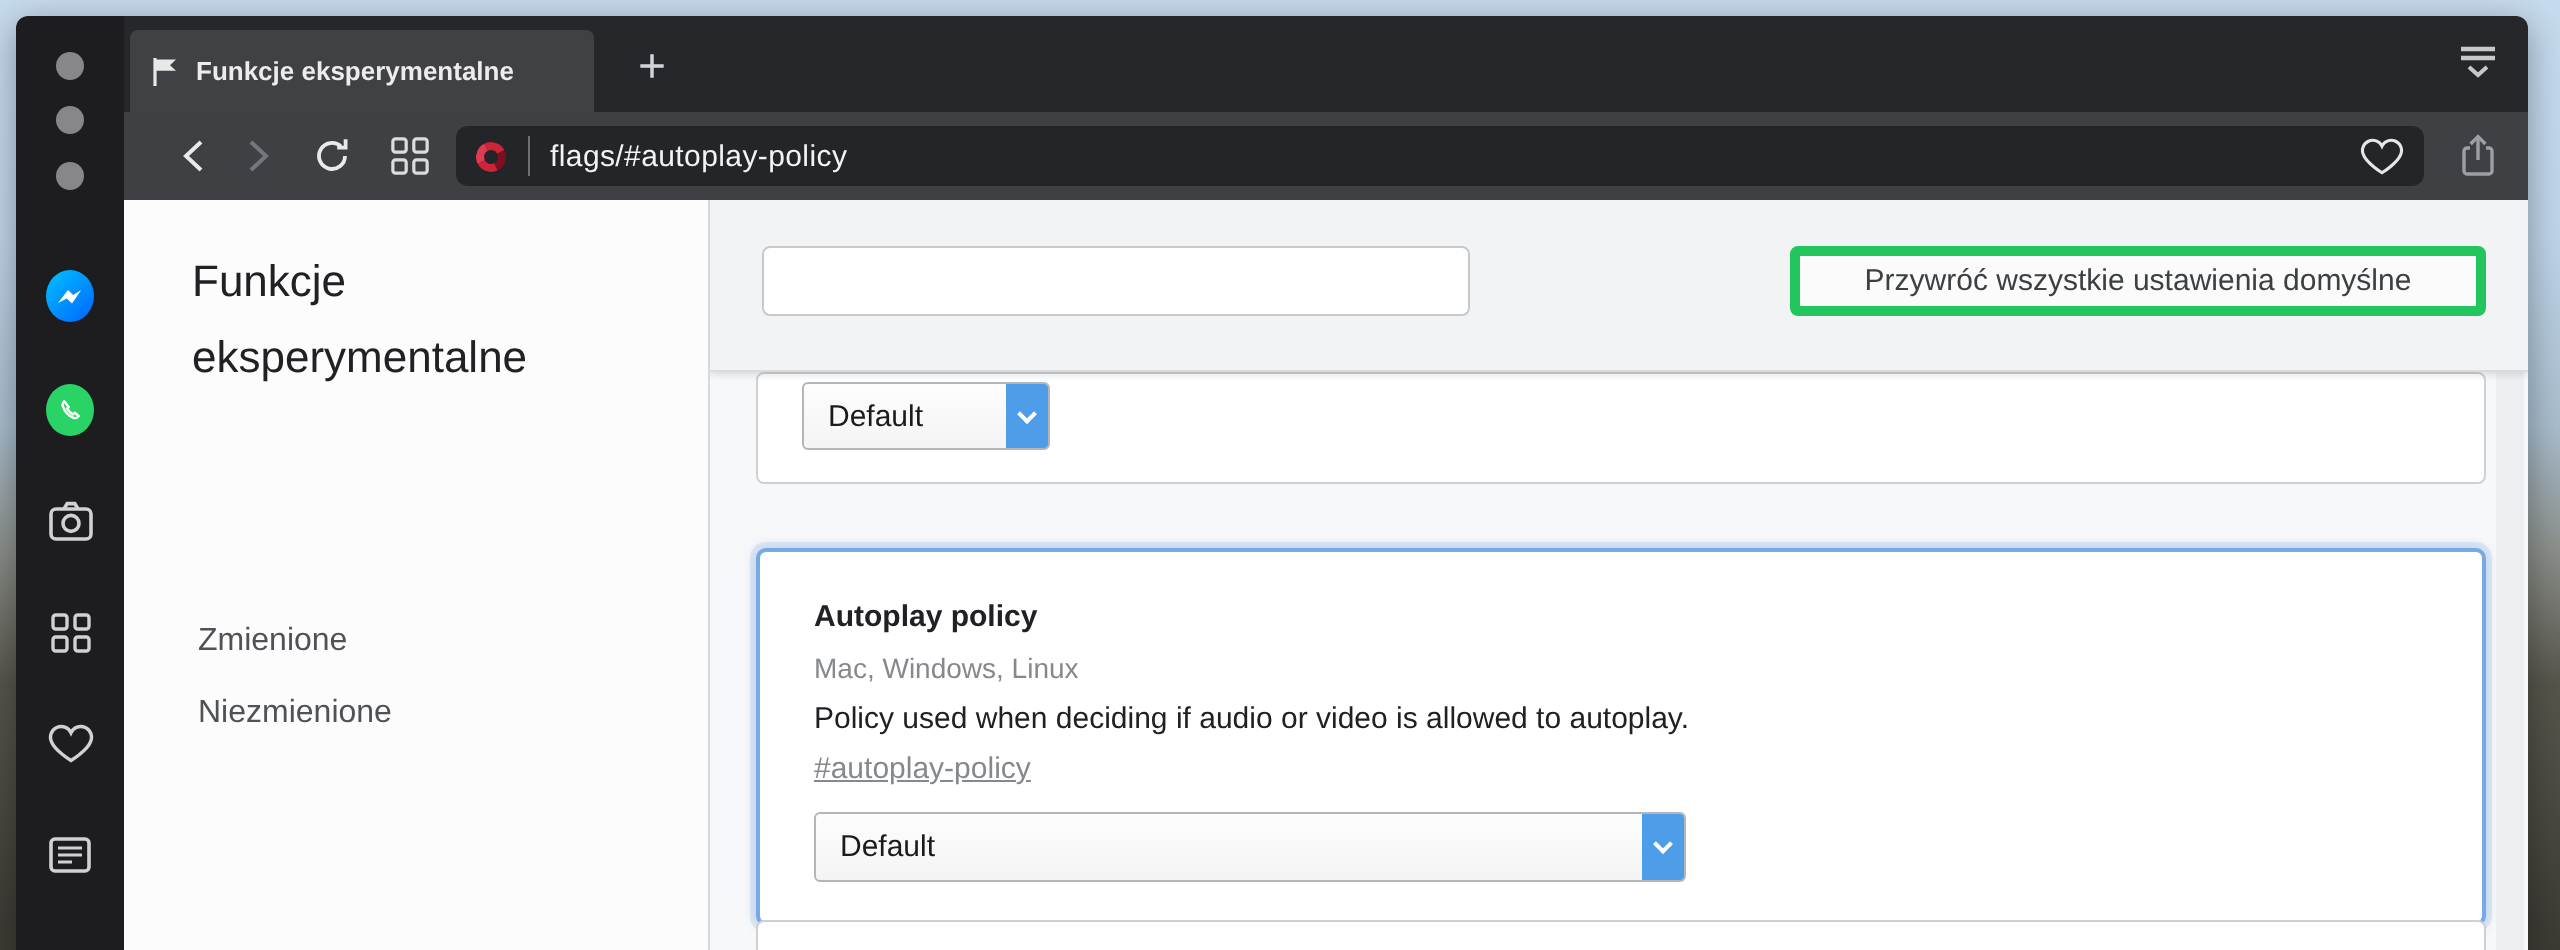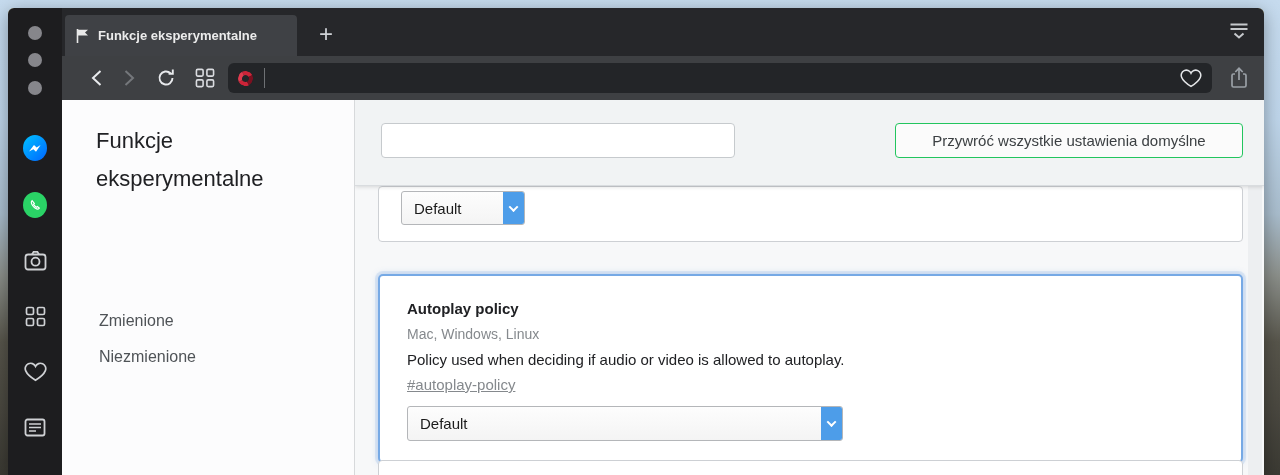--- a/index.html
+++ b/index.html
@@ -50,21 +50,21 @@
   .nav-item { position:absolute; left:0; width:100%; height:34px; display:flex; align-items:center;
               padding-left:37px; font-size:16px; color:#4f5357; cursor:pointer; }
   .nav-sel { background:#d9eaf7; color:#1d1d1f; font-weight:bold; }
 
   .main { position:absolute; left:293px; top:0; right:0; bottom:0; overflow:hidden; }
   .flagshead { position:absolute; left:0; top:0; right:0; height:86px; background:#f1f3f4;
                border-bottom:1px solid #d9dcdf; box-shadow:0 1px 4px rgba(0,0,0,.14); z-index:3; }
   .search { position:absolute; left:26px; top:23px; width:354px; height:35px; border:1px solid #c6cacd;
             border-radius:4px; background:#fff; font-size:15px; padding:0 10px; outline:none; color:#202124; }
   .resetbtn { position:absolute; right:21px; top:23px; width:348px; height:35px; background:#fbfbfb;
-              border:1px solid #22c55e; border-radius:4px; font-size:15px; color:#3c4043; cursor:pointer;
+              border:5px solid #22c55e; border-radius:4px; font-size:15px; color:#3c4043; cursor:pointer;
               font-family:inherit; }
 
   .card { position:absolute; left:23px; width:865px; background:#fff; border:1px solid #cdd0d4; border-radius:4px; }
   .card-above { top:86px; height:56px; }
   .card-auto  { top:158px; height:189px; border:2px solid #76a9e5; border-radius:5px;
                 box-shadow:0 0 0 3px rgba(120,165,225,.18), 0 0 7px rgba(90,145,215,.35);
                 padding:24px 0 0 27px;margin-top:16px; }
   .card-below { top:360px; height:40px; }
 
   .sel { display:flex; align-items:stretch; background:linear-gradient(180deg,#fdfdfd,#f4f4f4);
@@ -178,20 +178,21 @@
             <rect x="12.5" y="1.5" width="7" height="7" rx="1.4"></rect>
             <rect x="1.5" y="12.5" width="7" height="7" rx="1.4"></rect>
             <rect x="12.5" y="12.5" width="7" height="7" rx="1.4"></rect>
           </g>
         </svg>
     </div>
 
     <div class="urlfield">
       <span class="opera-o"></span>
       <span class="url-sep"></span>
+      <span class="url-text">flags/#autoplay-policy</span>
       <span class="url-heart">
         <svg width="22" height="20" viewBox="0 0 24 22">
             <path d="M12 20.2S3.6 15 1.8 10.4A5.6 5.6 0 0 1 12 5.6 5.6 5.6 0 0 1 22.2 10.4C20.4 15 12 20.2 12 20.2z" fill="none" stroke="#e4e6e8" stroke-width="1.7"></path>
           </svg>
       </span>
     </div>
 
     <div class="sharebtn">
       <svg width="22" height="24" viewBox="0 0 22 24">
           <path d="M7 8H5.5A1.5 1.5 0 0 0 4 9.5v10A1.5 1.5 0 0 0 5.5 21h11a1.5 1.5 0 0 0 1.5-1.5v-10A1.5 1.5 0 0 0 16.5 8H15" fill="none" stroke="#9aa0a6" stroke-width="1.7"></path>

